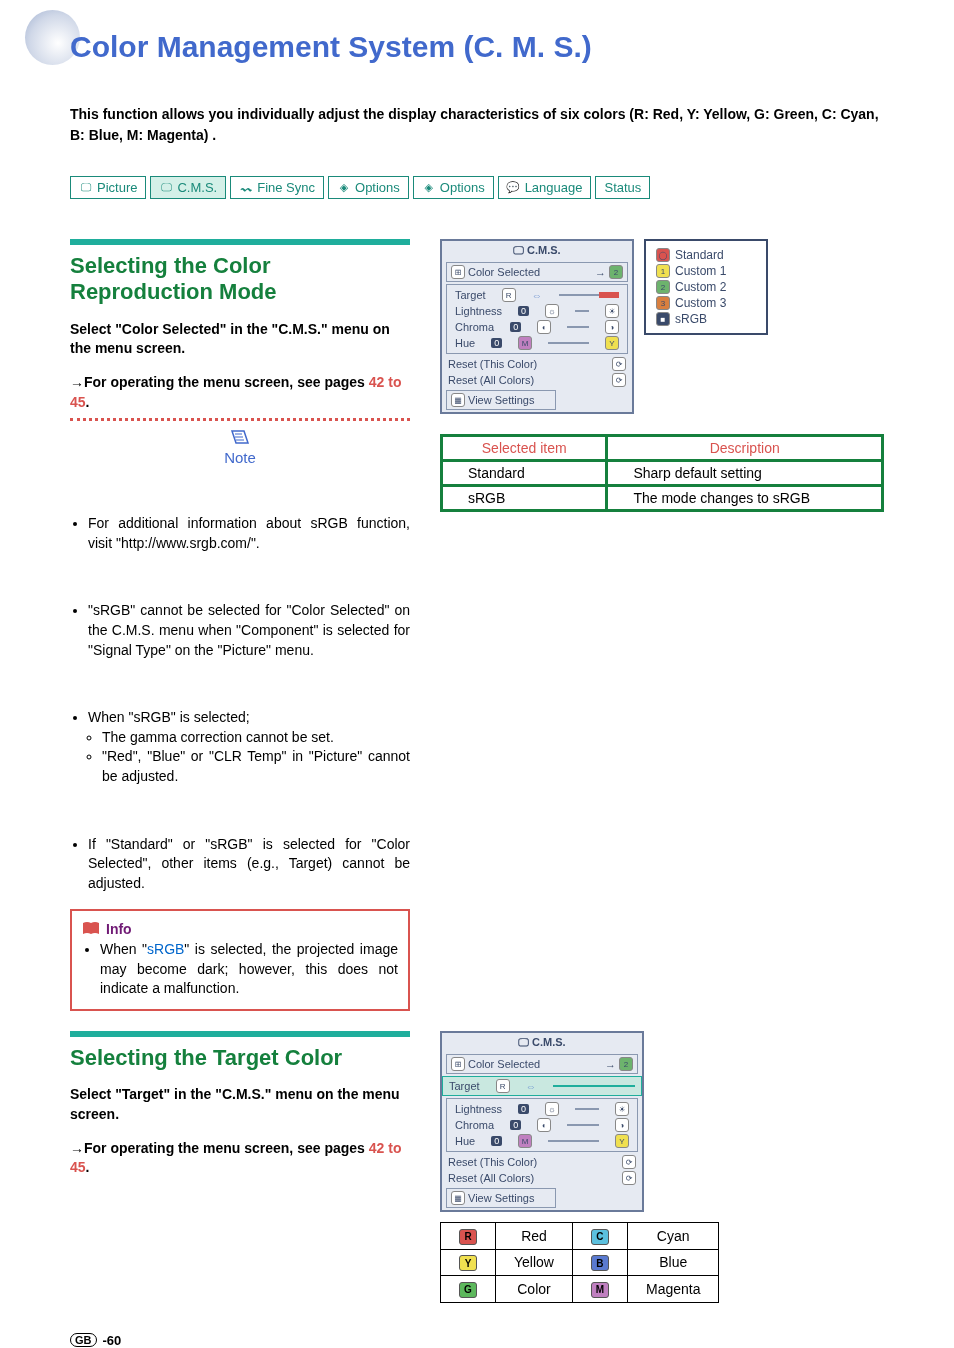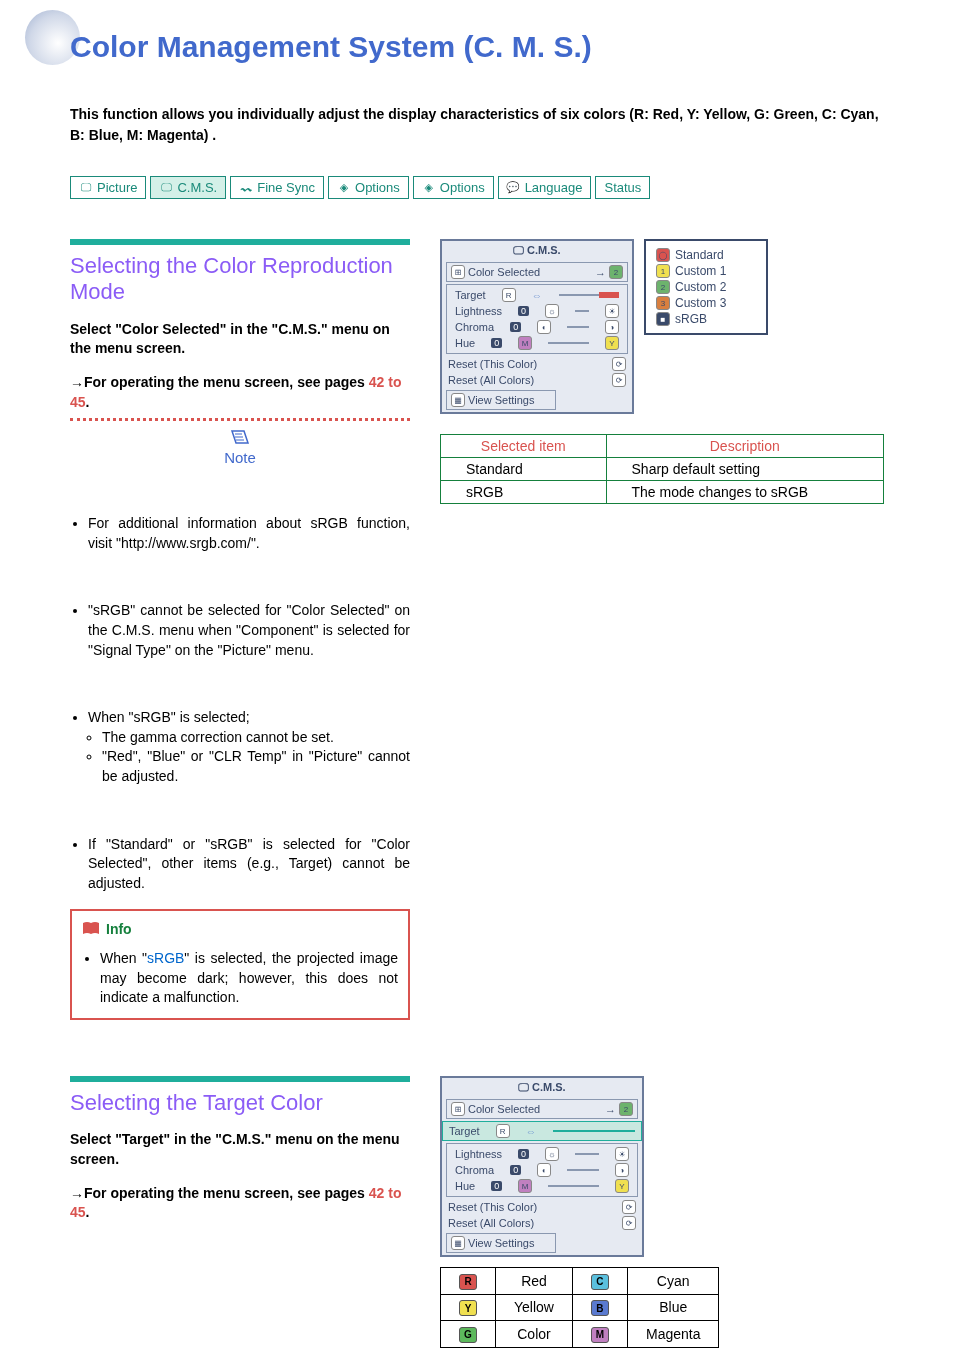--- a/index.html
+++ b/index.html
@@ -69,23 +69,23 @@
   }
   .right-col {
     flex: 1;
   }
   .section-bar {
     height: 6px;
     background: #1fae9c;
     margin-bottom: 8px;
   }
   .section-heading {
-    color: #8b5cf6;
+    color: #15803d;
     font-size: 22px;
-    font-weight: normal;
+    font-weight: bold;
     margin: 0 0 14px 0;
     line-height: 1.2;
   }
   .bold-para {
     font-weight: bold;
     margin-bottom: 4px;
     line-height: 1.4;
   }
   .page-ref {
     color: #d9534f;
@@ -116,23 +116,23 @@
   }
   ul.note-list ul {
     padding-left: 14px;
   }
   .info-box {
     border: 2px solid #d9534f;
     padding: 10px;
     margin-top: 16px;
   }
   .info-heading {
-    color: #15803d;
-    font-weight: bold;
-    margin-bottom: 12px;
+    color: #701a75;
+    font-weight: bold;
+    margin-bottom: 3px;
     display: flex;
     align-items: center;
     gap: 6px;
   }
   .info-list {
     margin: 0;
     padding-left: 18px;
     line-height: 1.4;
     text-align: justify;
   }
@@ -207,21 +207,21 @@
     gap: 5px;
     padding: 1px 0;
     color: #3a4a6a;
   }
   .data-table {
     border-collapse: collapse;
     width: 100%;
     font-size: 14px;
   }
   .data-table th, .data-table td {
-    border: 1px solid #15803d;
+    border: 3px solid #15803d;
     padding: 3px 25px;
     text-align: left;
     vertical-align: top;
   }
   .data-table th {
     color: #d9534f;
     font-weight: normal;
     text-align: center;
   }
   .color-table {
@@ -244,21 +244,21 @@
     justify-content: center;
     font-size: 10px;
     font-weight: bold;
   }
   .footer {
     margin-top: 30px;
     font-size: 13px;
     font-weight: bold;
     display: flex;
     align-items: center;
-    gap: 14px;
+    gap: 6px;
   }
   .gb {
     border: 1px solid #000;
     border-radius: 8px;
     padding: 0 4px;
     font-size: 11px;
   }
   .arrow-block {
     display: inline-block;
   }
@@ -433,21 +433,21 @@
           </tr>
       <tr>
             <td>sRGB</td>
             <td>The mode changes to sRGB</td>
           </tr>
     </tbody>
       </table>
   </div>
 </div>
 
-<div class="two-col" style="margin-top:56px">
+<div class="two-col" style="margin-top:20px">
   <div class="left-col">
     <div class="section-bar"></div>
     <h2 class="section-heading">Selecting the Target Color</h2>
     <p class="bold-para">Select "Target" in the "C.M.S." menu on the menu screen.</p>
     <p class="bold-para">
       <span class="arrow-block">→ </span><span>For operating the menu screen, see pages </span><span class="page-ref">42 to 45</span><span>.</span>
     </p>
   </div>
 
   <div class="right-col">

